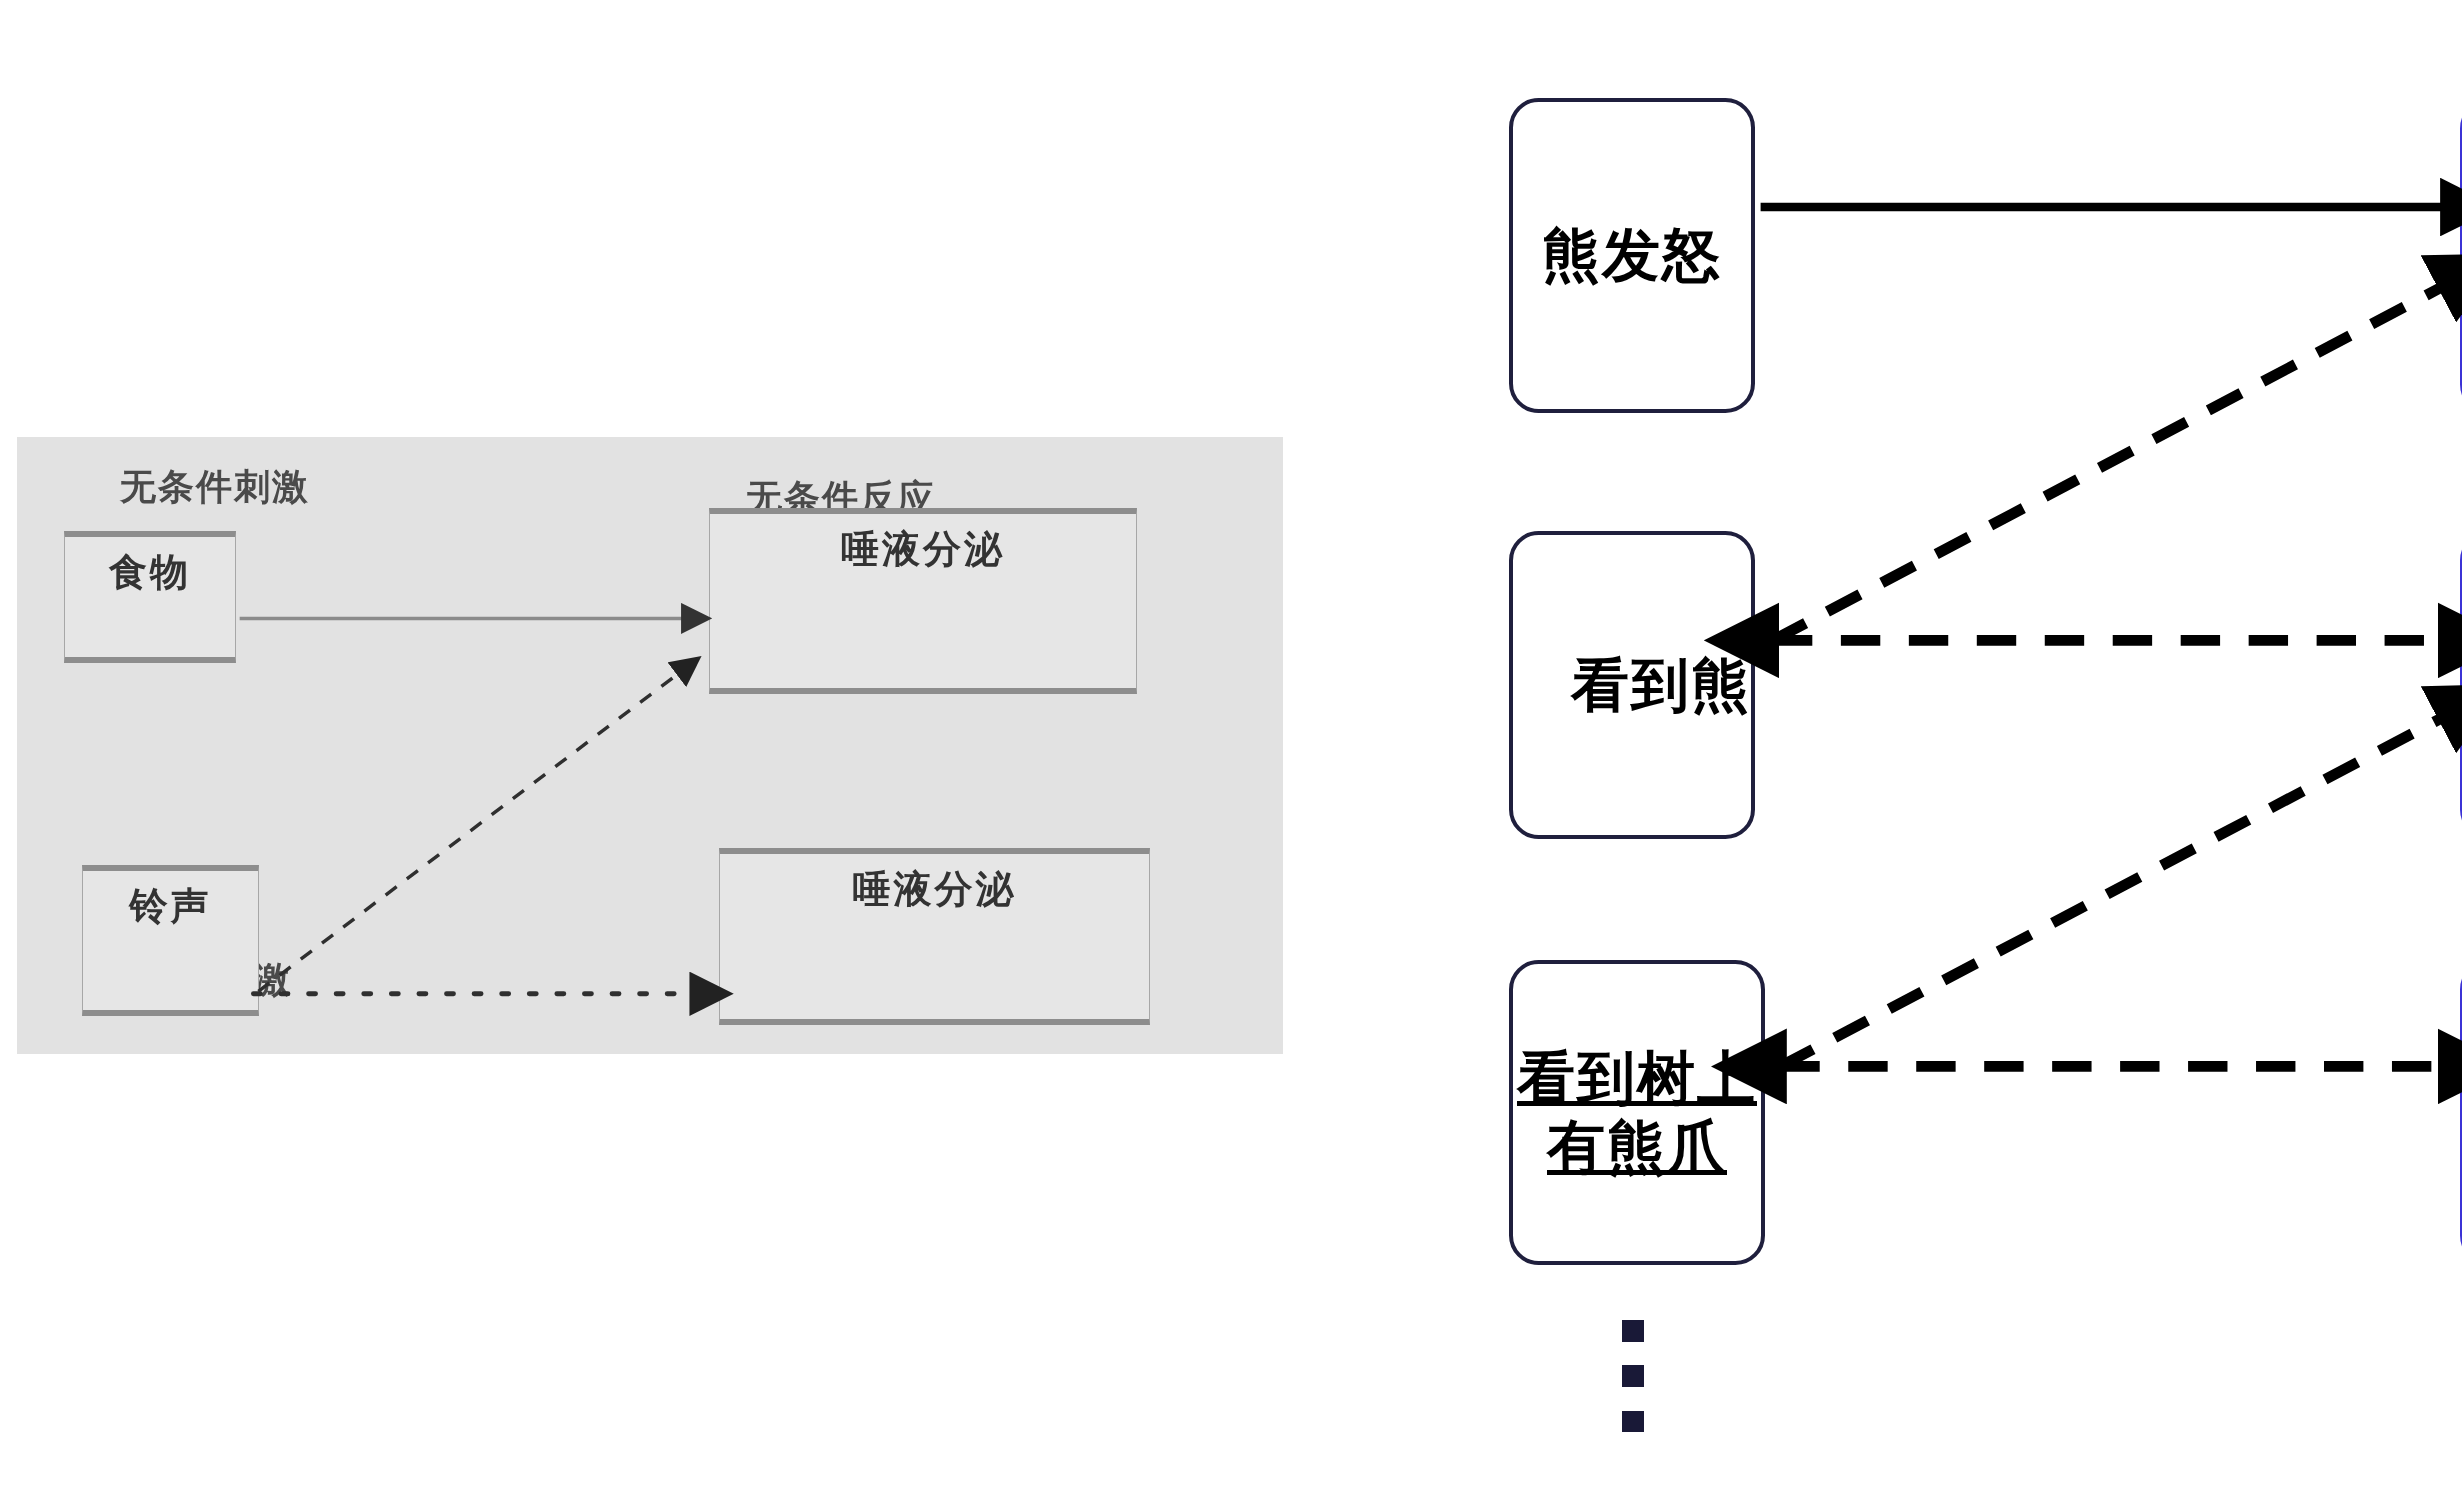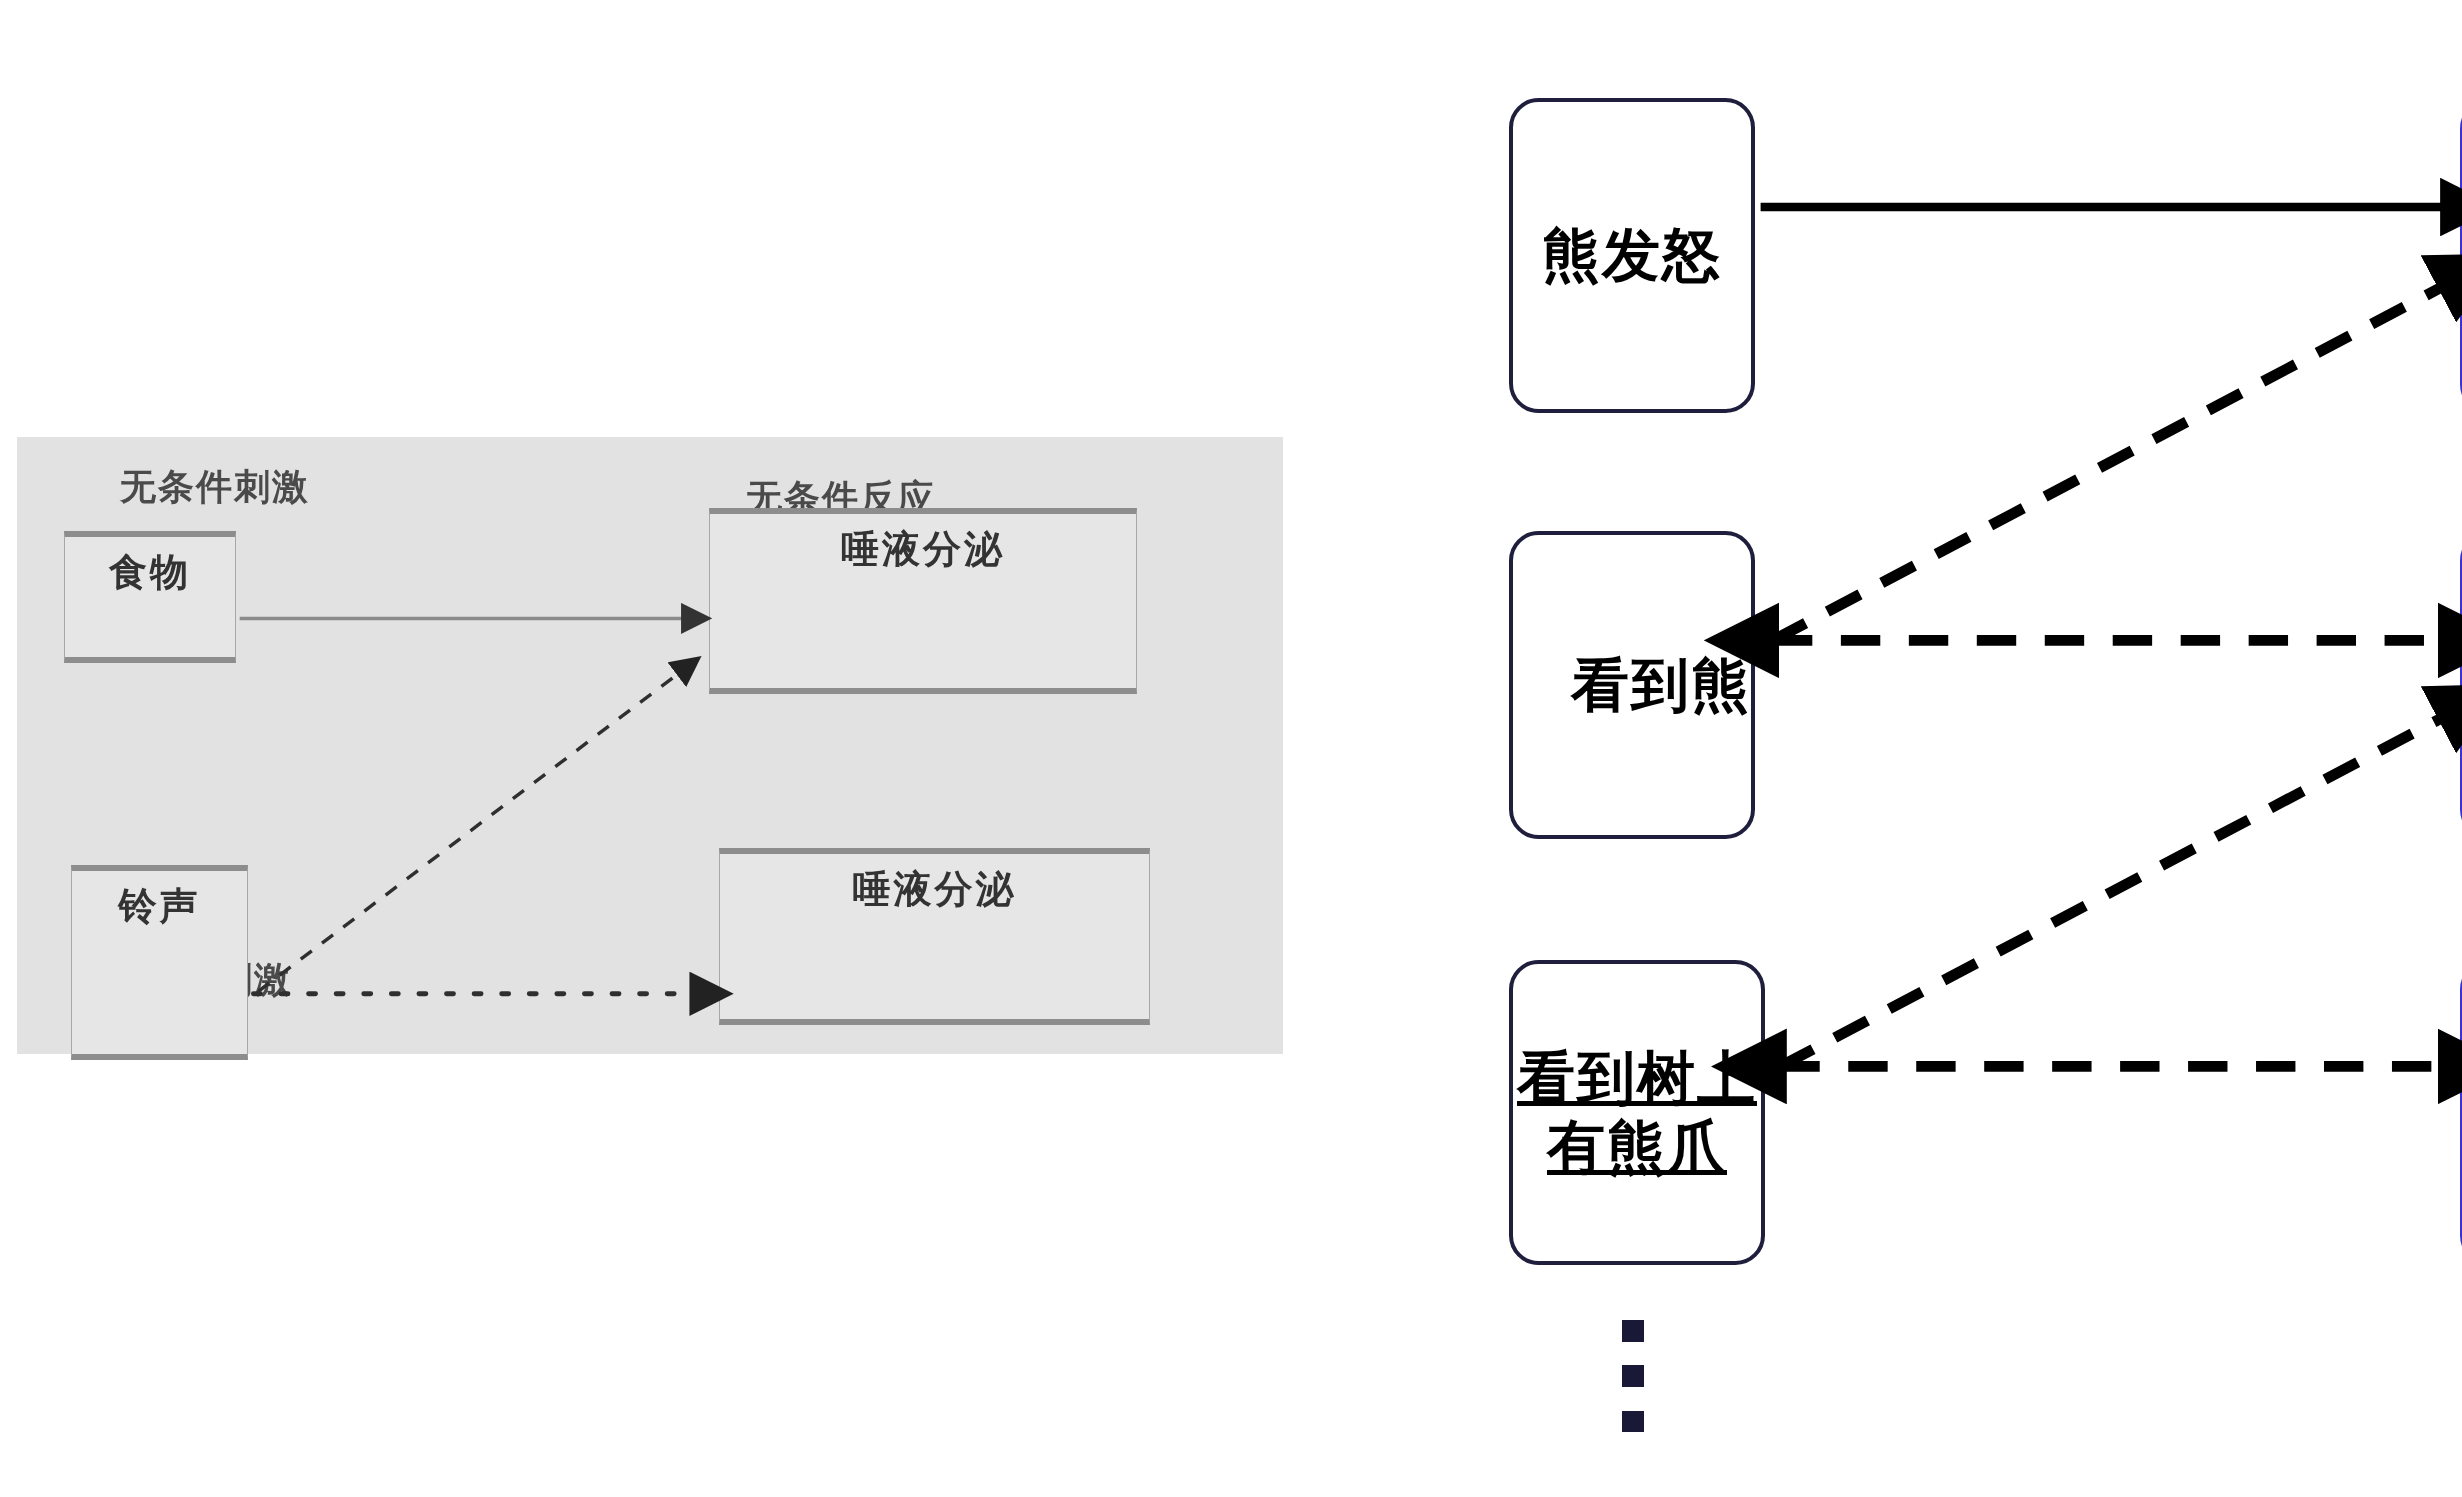--- a/index.html
+++ b/index.html
@@ -55,21 +55,21 @@
   .pv-box span {
     color: #333333;
     font-size: 38px;
     font-weight: 700;
     letter-spacing: 3px;
     white-space: nowrap;
     margin-top: 9.8px;
     font-family: "DejaVu Sans", "Liberation Sans", sans-serif;
   }
   #pv-box-food   { left: 47px;  top: 94px; width: 172px; height: 132px; }
-  #pv-box-bell   { left: 54px; top: 428px; width: 177px; height: 195px; justify-content: center; }
+  #pv-box-bell   { left: 65px; top: 428px; width: 177px; height: 151px; justify-content: center; }
   #pv-box-sal1   { left: 692px;top: 71px; width: 428px; height: 186px; }
   #pv-box-sal2   { left: 702px;top: 411px; width: 431px; height: 177px; }
 
   #pavlov-svg {
     position: absolute;
     left: 0; top: 0;
     width: 1266px; height: 617px;
     pointer-events: none;
   }
 

